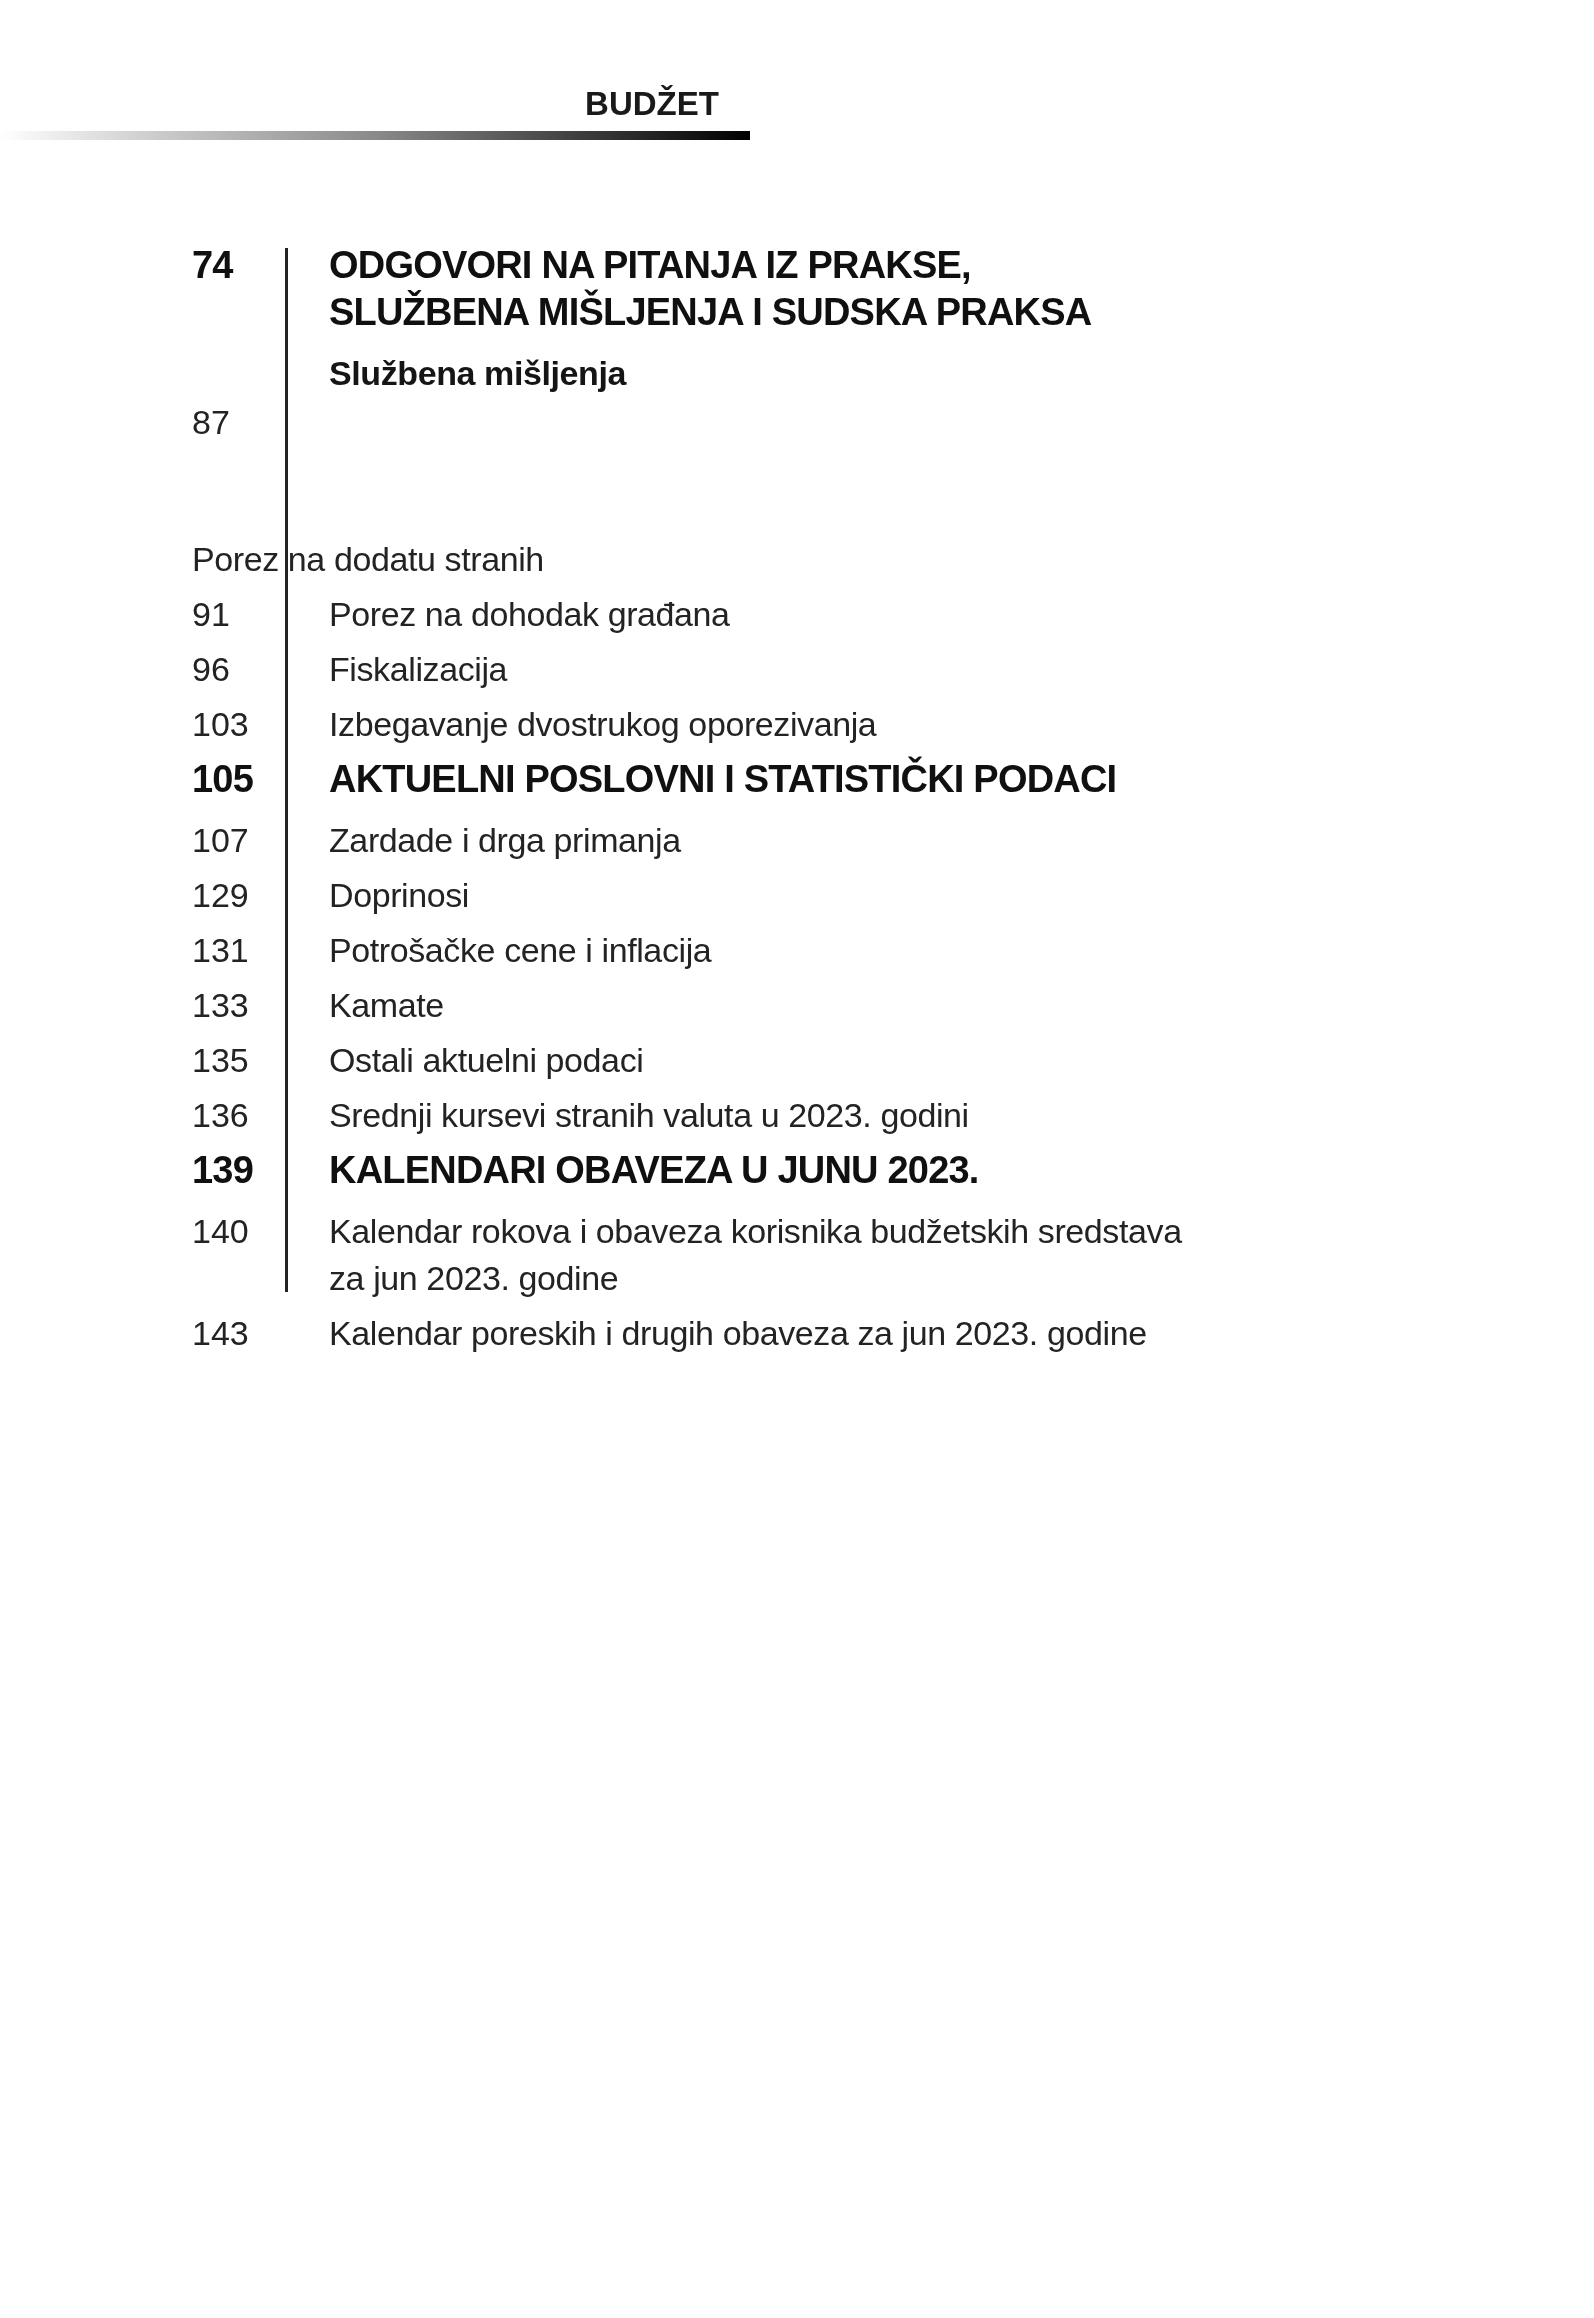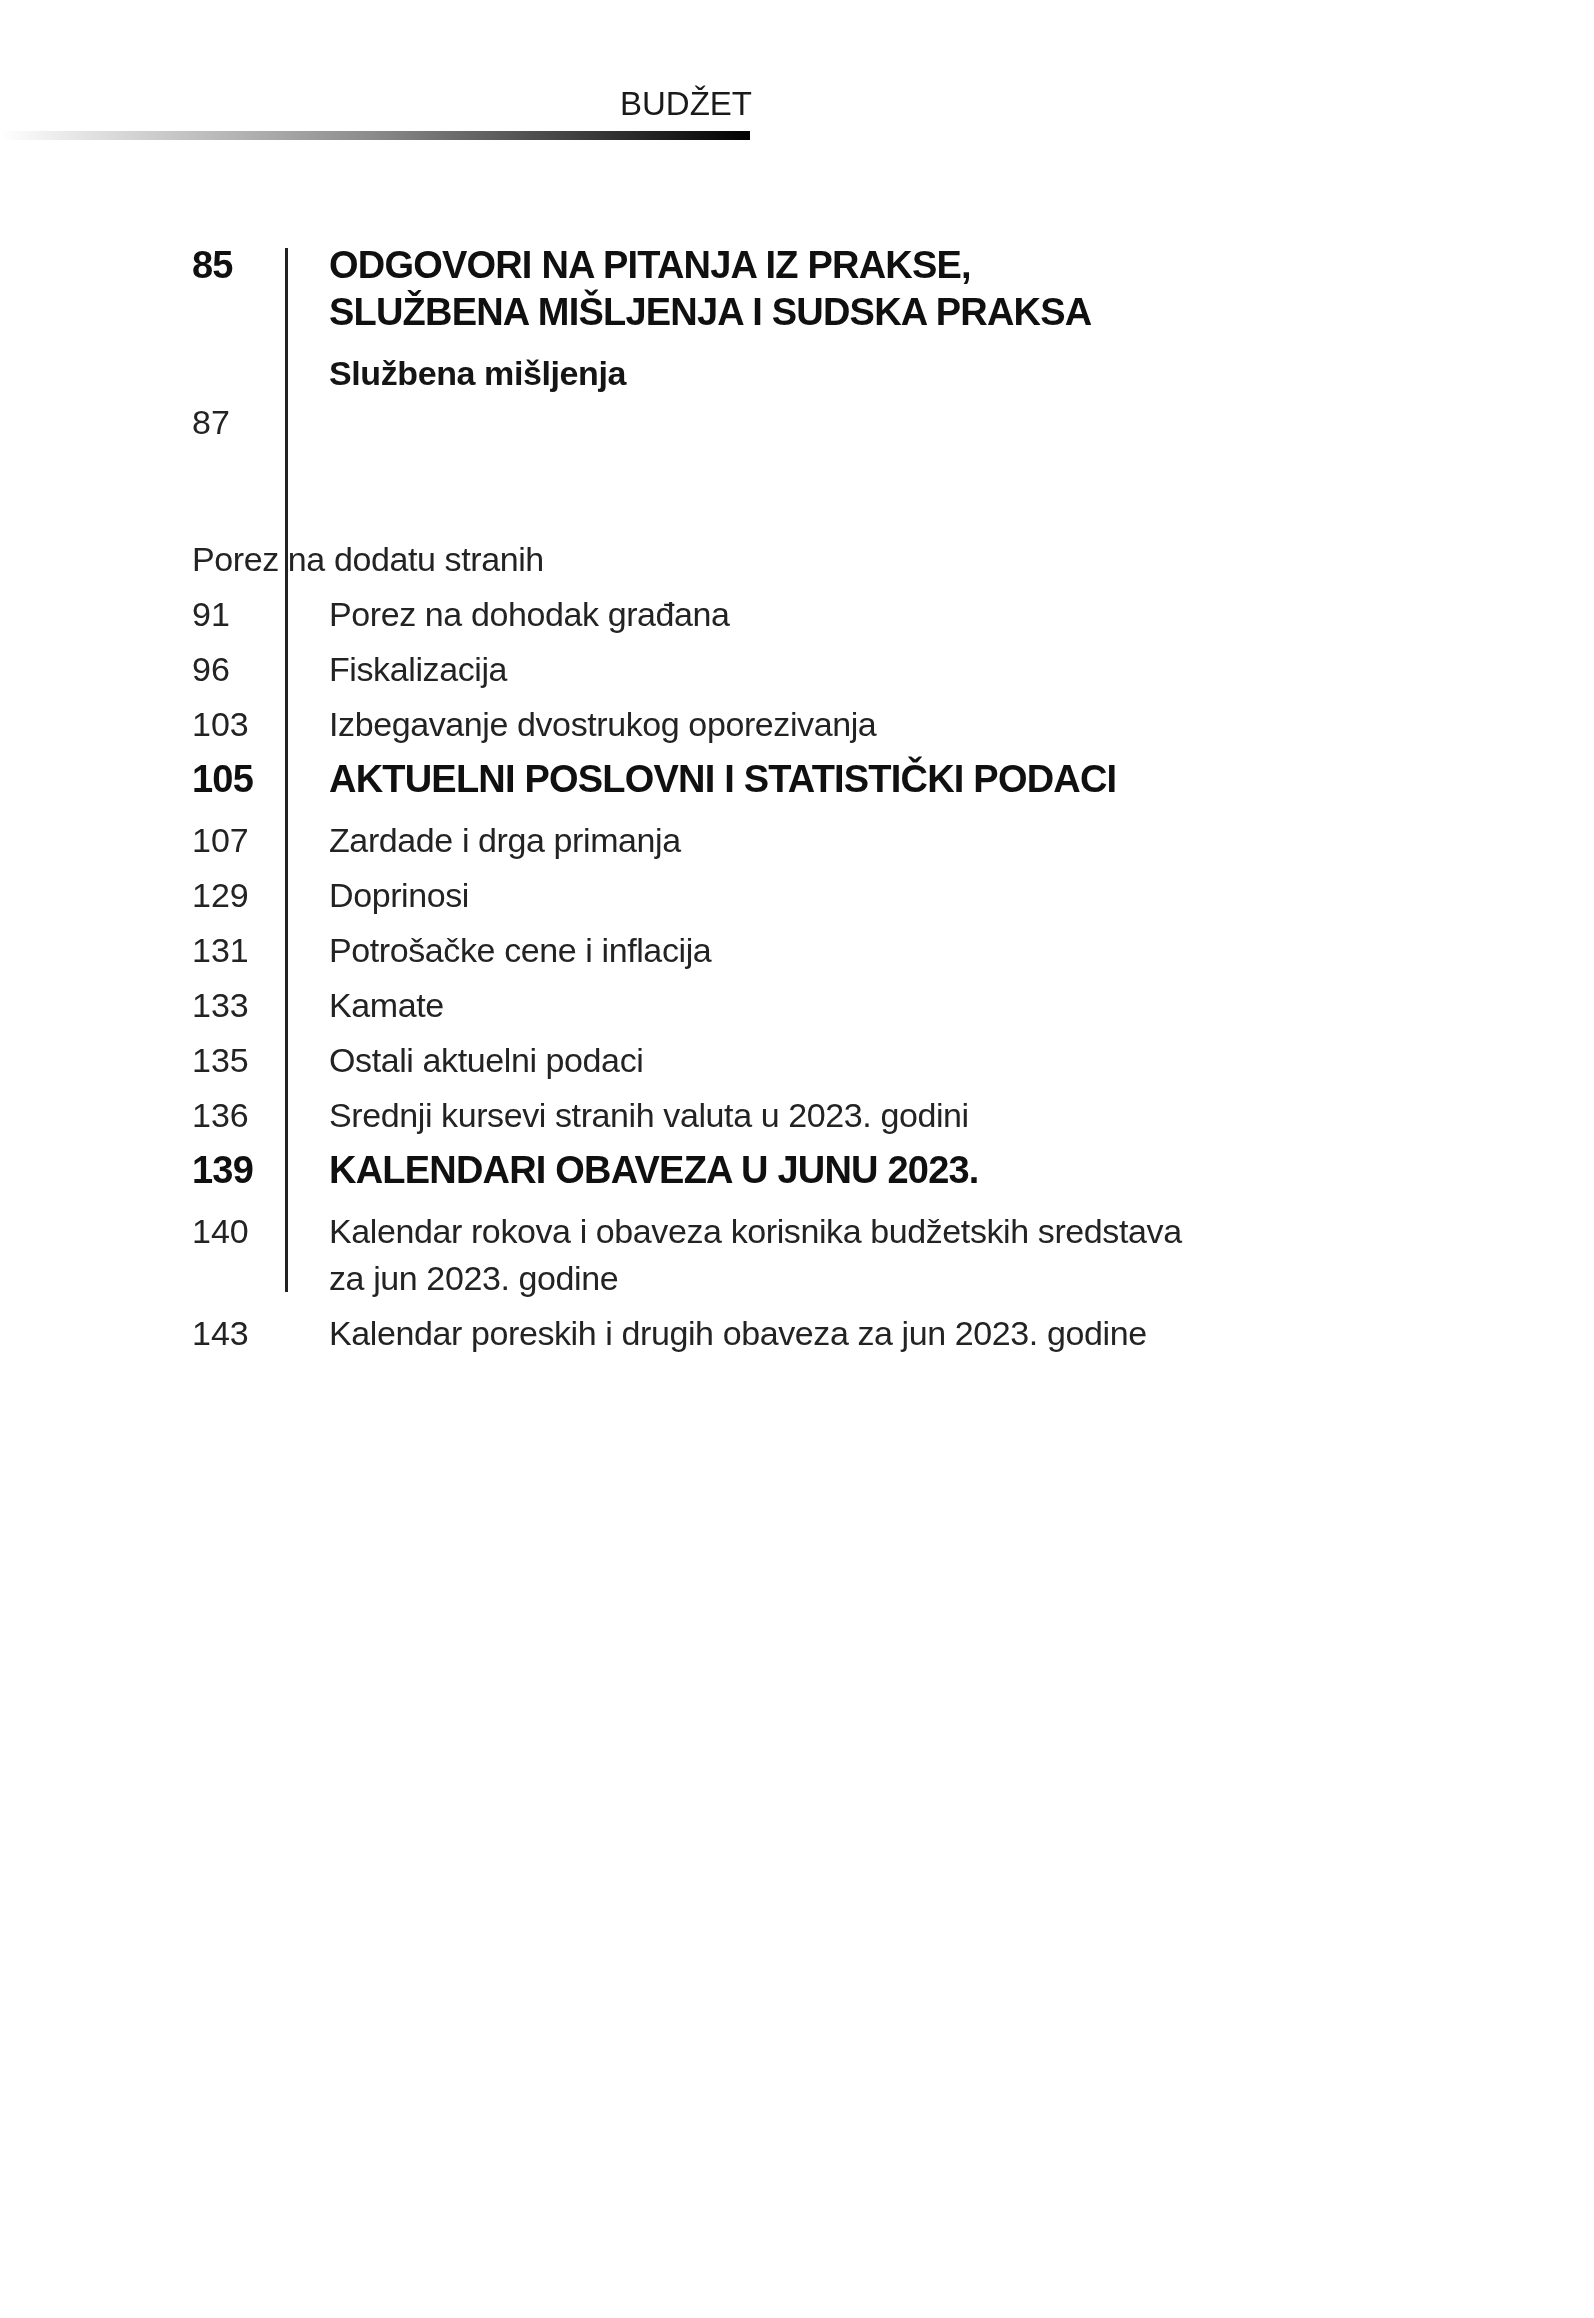--- a/index.html
+++ b/index.html
@@ -7,25 +7,25 @@
     position: relative;
     width: 1594px;
     height: 2319px;
     background: #ffffff;
     overflow: hidden;
     font-family: "Liberation Sans", "DejaVu Sans", sans-serif;
     color: #232323;
   }
   .masthead {
     position: absolute;
-    left: 686px;
+    left: 652px;
     top: 85px;
     transform: translateX(-50%);
     font-size: 33px;
-    font-weight: 400;
+    font-weight: 700;
     letter-spacing: 0px;
     color: #1a1a1a;
     white-space: nowrap;
   }
   .rule {
     position: absolute;
     left: 0;
     top: 131px;
     width: 750px;
     height: 9px;
@@ -89,21 +89,21 @@
 </style>
 </head>
 <body>
 
 <div class="page">
   <div class="masthead">BUDŽET</div>
   <div class="rule"></div>
   <div class="divider"></div>
   <div class="toc">
       <div class="entry section">
-        <span class="pagenum">85</span>
+        <span class="pagenum">74</span>
         <span class="title">ODGOVORI NA PITANJA IZ PRAKSE,
 SLUŽBENA MIŠLJENJA I SUDSKA PRAKSA</span>
       </div>
       <div class="entry subheading">
         <span class="pagenum"></span>
         <span class="title">Službena mišljenja</span>
       </div>
       <div class="entry item">
         <span class="pagenum">87</span>
         <span class="title">Porez na dodatu stranih</span>

